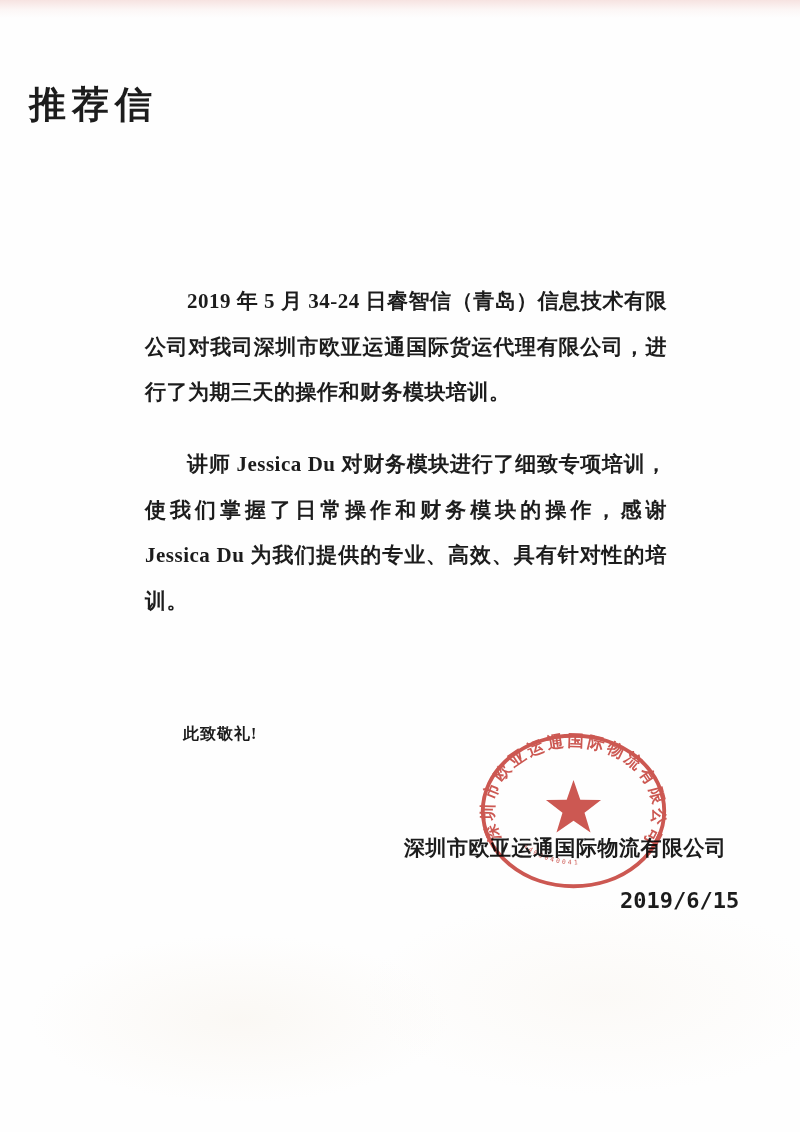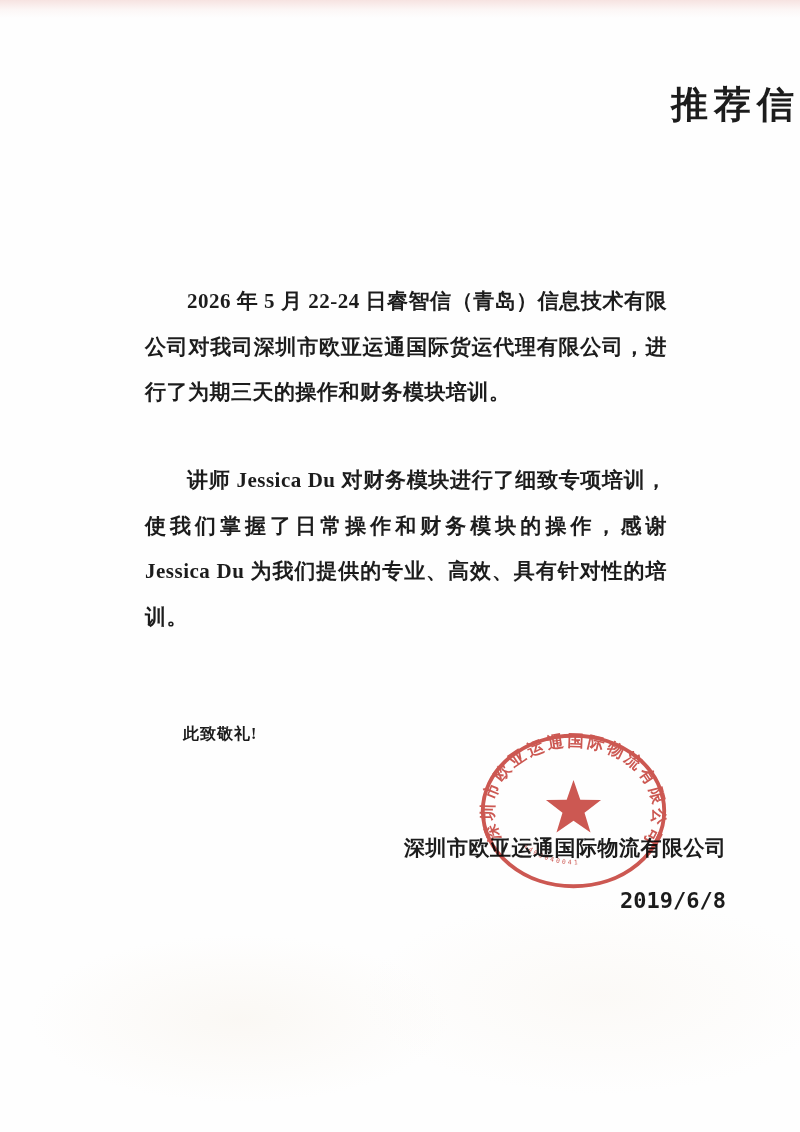--- a/index.html
+++ b/index.html
@@ -31,24 +31,25 @@
     inset: 0;
     background:
       radial-gradient(ellipse 300px 120px at 30% 90%, rgba(240,230,215,0.25), rgba(255,255,255,0) 70%),
       radial-gradient(ellipse 340px 140px at 75% 88%, rgba(242,233,220,0.22), rgba(255,255,255,0) 70%);
     pointer-events: none;
   }
   .title {
     position: absolute;
     top: 80px;
     left: 0; right: 0;
-    text-align: right;
+    text-align: left;
     font-size: 37px;
     font-weight: 700;
     letter-spacing: 6px;
+    padding-left: 29px;
   }
   .salutation {
     position: absolute;
     top: 186px;
     left: 180px;
     font-size: 22px;
     font-weight: 700;
     letter-spacing: 1px;
   }
   .para {
@@ -56,21 +57,21 @@
     left: 145px;
     width: 522px;
     font-size: 21px;
     font-weight: 600;
     line-height: 45.5px;
     text-indent: 2em;
     text-align: justify;
     letter-spacing: 0.5px;
   }
   .para-1 { top: 258px; }
-  .para-2 { top: 437px; }
+  .para-2 { top: 421px; }
   .para-3 { top: 617px; }
   .closing {
     position: absolute;
     top: 724px;
     left: 183px;
     font-size: 16px;
     font-weight: 700;
     letter-spacing: 1px;
   }
   .company-line {
@@ -120,30 +121,30 @@
 <body>
 
 <div class="paper">
 
   <div class="scan-tint-top"></div>
   <div class="scan-mottle"></div>
 
   <div class="title">推荐信</div>
 
 
-  <p class="para para-1">2026 年 5 月 22-24 日睿智信（青岛）信息技术有限公司对我司深圳市欧亚运通国际货运代理有限公司，进行了为期三天的操作和财务模块培训。</p>
+  <p class="para para-1">2019 年 5 月 34-24 日睿智信（青岛）信息技术有限公司对我司深圳市欧亚运通国际货运代理有限公司，进行了为期三天的操作和财务模块培训。</p>
 
   <p class="para para-2">讲师 Jessica Du 对财务模块进行了细致专项培训，使我们掌握了日常操作和财务模块的操作，感谢 Jessica Du 为我们提供的专业、高效、具有针对性的培训。</p>
 
 
   <div class="closing">此致敬礼!</div>
 
   <div class="company-line">深圳市欧亚运通国际物流有限公司</div>
 
-  <div class="date-line">2019/6/8</div>
+  <div class="date-line">2019/6/15</div>
 
   <div class="stamp">
     <svg viewBox="0 0 200 168" xmlns="http://www.w3.org/2000/svg">
       <defs>
         <path id="arcTop" d="M 24.8,112.3 A 83,67 0 1 1 175.2,112.3" fill="none"></path>
         <path id="arcBottom" d="M 45,118 A 70,56 0 0 0 155,118" fill="none"></path>
       </defs>
       <ellipse cx="100" cy="84" rx="94" ry="78" fill="none" stroke-width="4" stroke="#c43a33"></ellipse>
       <polygon points="100,52 107.05,72.29 128.53,72.73 111.41,85.71 117.63,106.27 100,94 82.37,106.27 88.59,85.71 71.47,72.73 92.95,72.29" fill="#c43a33"></polygon>
       <text class="stamp-arc-text" fill="#c43a33">

